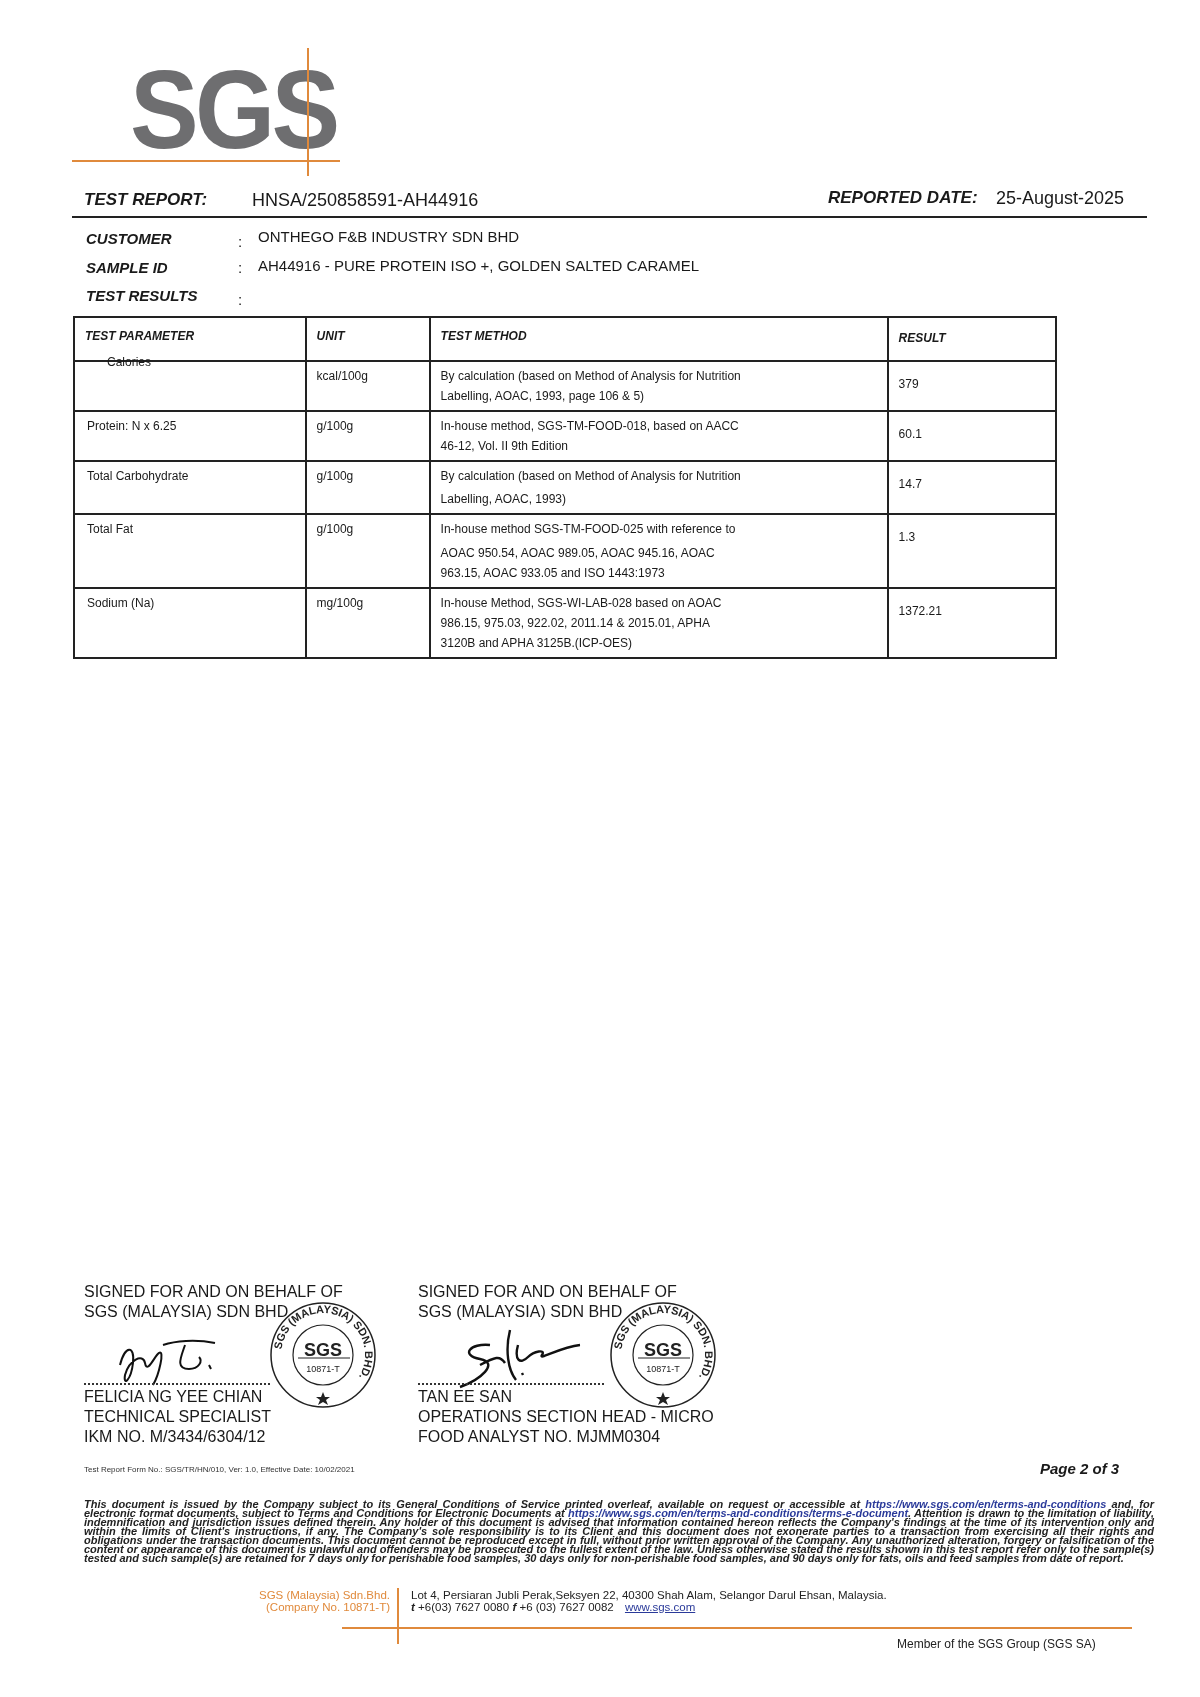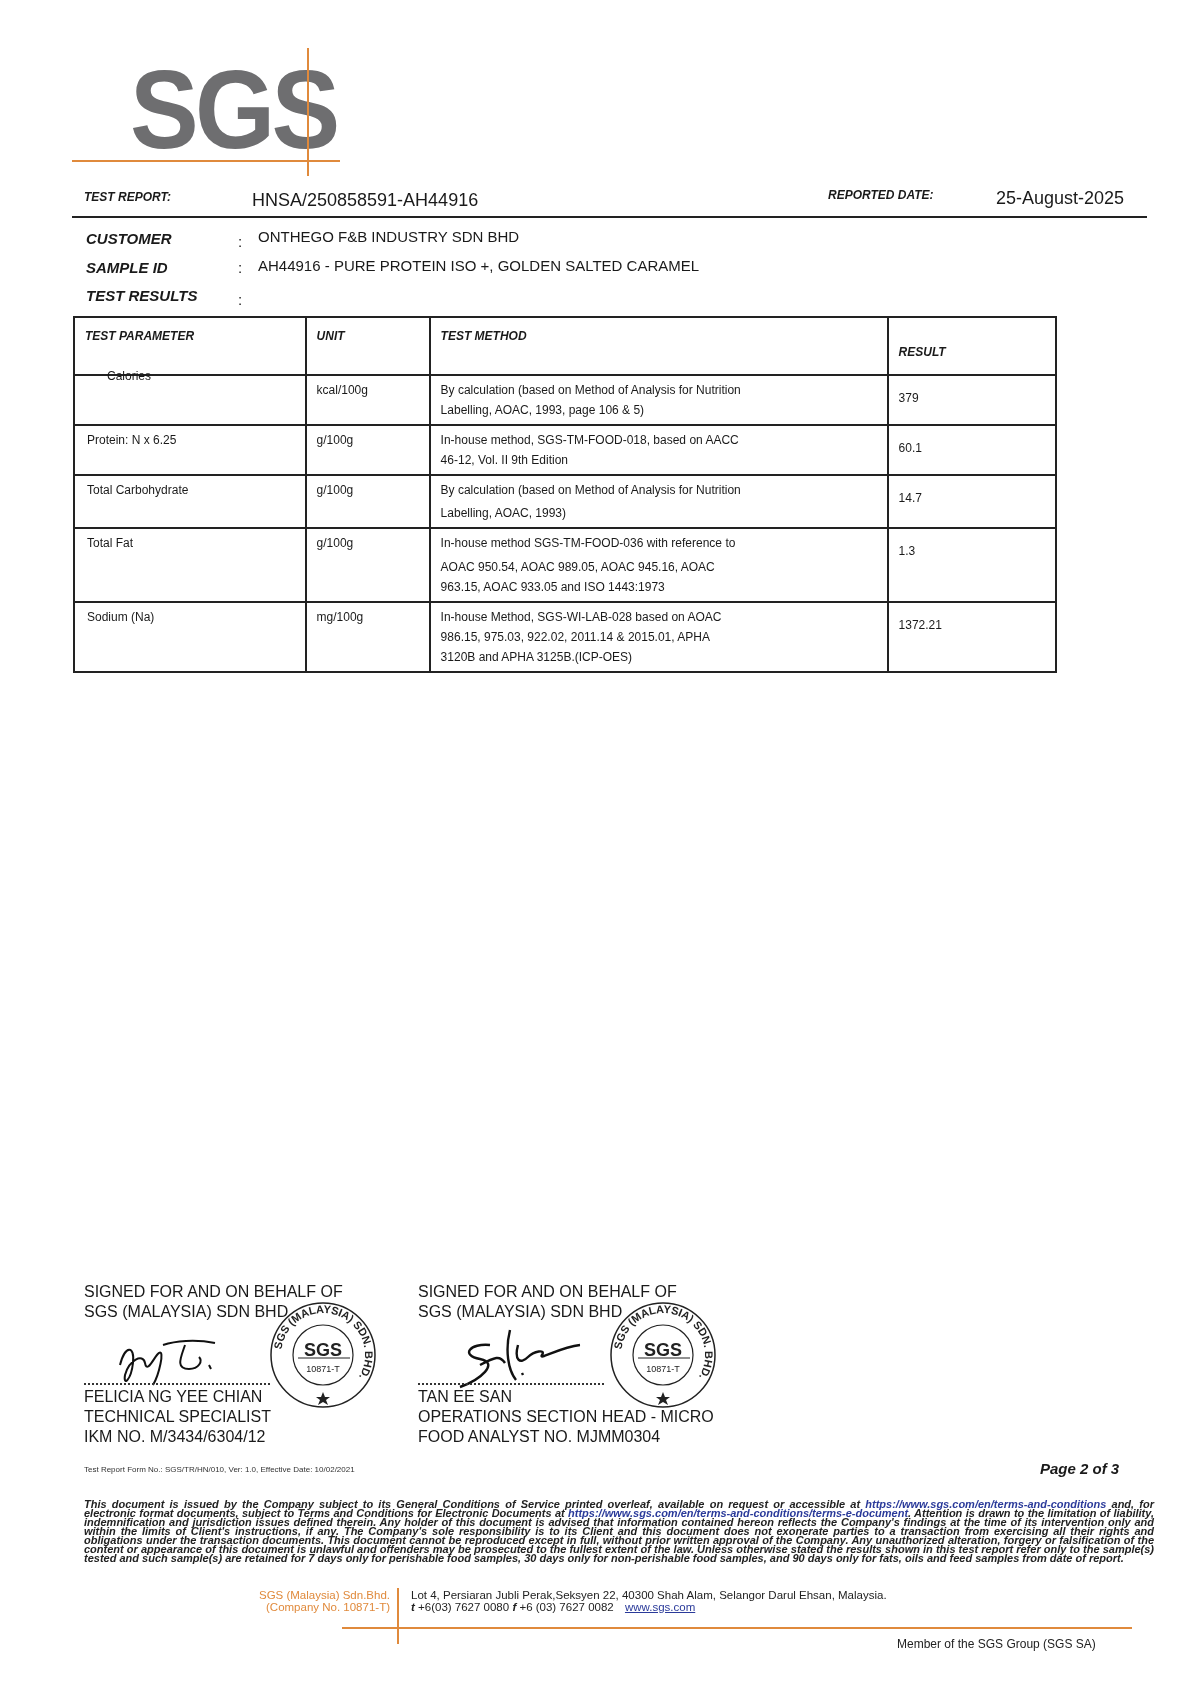--- a/index.html
+++ b/index.html
@@ -6,21 +6,21 @@
     body { width: 1200px; height: 1697px; position: relative; font-family: "Liberation Sans", sans-serif; color: #1a1a1a; overflow: hidden; }
     .abs { position: absolute; }
 
     
     .logo { left: 72px; top: 48px; width: 280px; height: 130px; }
     .logo-text { position: absolute; left: 58px; top: 6px; font-family: "Liberation Sans", sans-serif; font-weight: 700; font-size: 112px; letter-spacing: -4px; color: #6e6e70; line-height: 1; transform: scaleX(0.92); transform-origin: left top; }
     .logo-hline { position: absolute; left: 0; top: 112px; width: 268px; height: 2px; background: #e08a3c; }
     .logo-vline { position: absolute; left: 235px; top: 0; width: 2px; height: 128px; background: #e08a3c; }
 
     
-    .hdr-label { font-weight: 700; font-style: italic; font-size: 12px; }
+    .hdr-label { font-weight: 700; font-style: italic; font-size: 17px; }
     .hdr-value { font-size: 18px; }
     .rule { left: 72px; width: 1075px; height: 2px; background: #222; }
 
     .meta-label { left: 86px; font-weight: 700; font-style: italic; font-size: 15px; }
     .meta-colon { left: 238px; font-size: 15px; }
     .meta-value { left: 258px; font-size: 15px; }
 
     
     table.results { position: absolute; left: 73px; top: 316px; width: 984px; border-collapse: collapse; font-size: 12px; }
     table.results th, table.results td { border: 2px solid #222; vertical-align: top; text-align: left; padding: 4px 10px; line-height: 20px; }
@@ -79,21 +79,21 @@
       <col class="c1">
       <col class="c2">
       <col class="c3">
       <col class="c4">
     </colgroup>
   <thead>
     <tr>
       <th>TEST PARAMETER</th>
       <th>UNIT</th>
       <th>TEST METHOD</th>
-      <th style="padding-top:24px;">RESULT</th>
+      <th style="padding-top:10px;">RESULT</th>
     </tr>
   </thead>
   <tbody>
     <tr style="height:48px;">
       <td class="param">
           <div class="cal-param">Calories</div>
         </td>
       <td>kcal/100g</td>
       <td>
         <div>By calculation (based on Method of Analysis for Nutrition</div>
@@ -116,21 +116,21 @@
       <td>
         <div>By calculation (based on Method of Analysis for Nutrition</div>
         <div style="margin-top:3px;">Labelling, AOAC, 1993)</div>
       </td>
       <td class="result">14.7</td>
     </tr>
     <tr style="height:68px;margin-left:11px;">
       <td class="param">Total Fat</td>
       <td>g/100g</td>
       <td>
-        <div>In-house method SGS-TM-FOOD-036 with reference to</div>
+        <div>In-house method SGS-TM-FOOD-025 with reference to</div>
         <div style="margin-top:4px;">AOAC 950.54, AOAC 989.05, AOAC 945.16, AOAC</div>
         <div>963.15, AOAC 933.05 and ISO 1443:1973</div>
       </td>
       <td class="result">1.3</td>
     </tr>
     <tr style="height:70px;">
       <td class="param">Sodium (Na)</td>
       <td>mg/100g</td>
       <td>
         <div>In-house Method, SGS-WI-LAB-028 based on AOAC</div>

